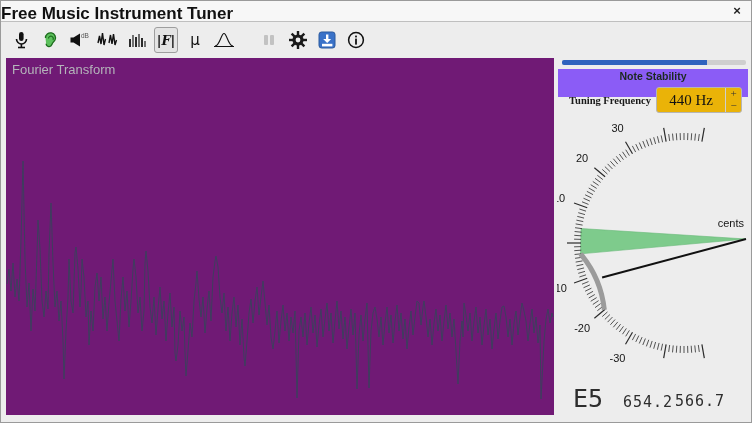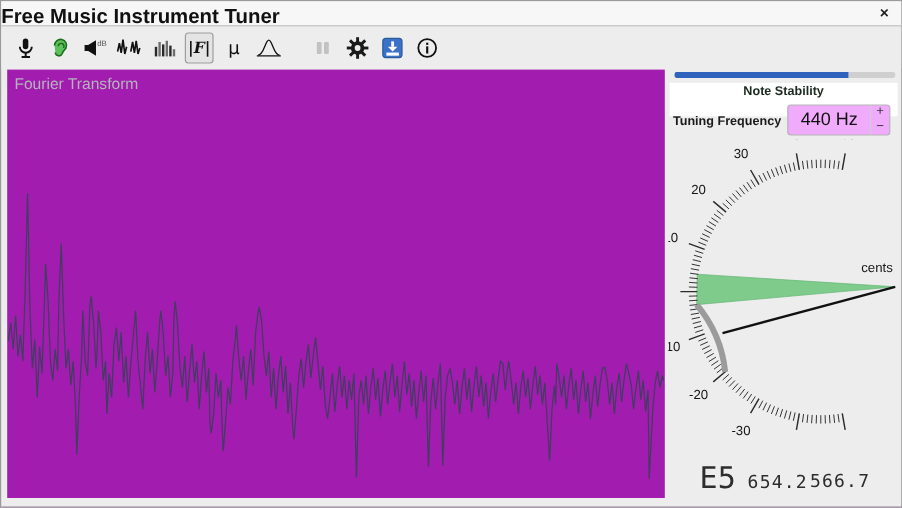--- a/index.html
+++ b/index.html
@@ -35,64 +35,64 @@
   .tbtn.pressed {
     background:#e4e4e4; border:1px solid #9e9e9e; border-radius:3px;
   }
   .tbtn.f-label { font-family:"DejaVu Serif", serif; font-style:italic;
     font-size:13px; font-weight:bold; color:#111; }
   .tbtn.mu-label { font-size:15px; color:#111; font-family:"DejaVu Sans", sans-serif; }
   .sp { width:16px; }
   
   .plot {
     position:absolute; left:5px; top:57px; width:548px; height:357px;
-    background:#a21caf;
+    background:#701a75;
   }
   .plot .plot-title {
     position:absolute; left:6px; top:4px; font-size:13px; color:#b4b4ba;
   }
   .plot svg { position:absolute; left:0; top:0; }
   
   .panel { position:absolute; left:556px; top:57px; width:196px; height:366px; }
   .progress {
     position:absolute; left:5px; top:2px; width:184px; height:5px;
     background:#cfcfcf; border-radius:2px; overflow:hidden;
   }
   .progress .fill { height:100%; background:#2f63be; }
   .stability {
     position:absolute; left:1px; top:11px; width:190px; height:28px;
-    background:#ffffff; text-align:center; font-size:10.5px; font-weight:600;
+    background:#8b5cf6; text-align:center; font-size:10.5px; font-weight:600;
     color:#1c2a20; line-height:14px;
   }
-  .tunerow { position:absolute; left:0; top:29px; width:190px; height:26px; }
+  .tunerow { position:absolute; left:0; top:29px; width:190px; height:26px;font-family:Liberation Serif, serif; }
   .tunerow .lbl {
     position:absolute; right:96px; top:8px; font-size:10.5px; font-weight:bold;
     color:#1a1a1a; white-space:nowrap;
   }
   .spinbox {
     position:absolute; right:5px; top:0; width:86px; height:26px;
-    background:#f0abfc; border:1px solid #b5b5b5; border-radius:3px;
+    background:#eab308; border:1px solid #b5b5b5; border-radius:3px;
     display:flex;
   }
   .spinbox .val {
     flex:1; text-align:center; font-size:15px; color:#111; line-height:24px;
   }
   .spinbox .btns {
     width:16px; border-left:1px solid #cfcfcf; display:flex;
     flex-direction:column;
   }
   .spinbox .btns div {
     flex:1; font-size:11px; line-height:11px; text-align:center; color:#333;
   }
   .gauge-wrap { position:absolute; left:0; top:58px; width:196px; height:250px; }
   
   .lcd { font-family:"DejaVu Sans Mono", monospace; color:#2d2d2d; }
   .freq-cur { position:absolute; left:66px; top:308px; width:120px;
     font-size:15px; letter-spacing:1px;margin-top:27px; }
-  .note-name { position:absolute; left:26px; top:326px; font-size:25px; }
+  .note-name { position:absolute; left:16px; top:326px; font-size:25px; }
   .freq-target { position:absolute; left:118px; top:334px; font-size:15px;
     letter-spacing:1px; }
 </style>
 </head>
 <body>
 
 <div class="titlebar">
   <div class="title">Free Music Instrument Tuner</div>
   <div class="close">×</div>
 </div>

